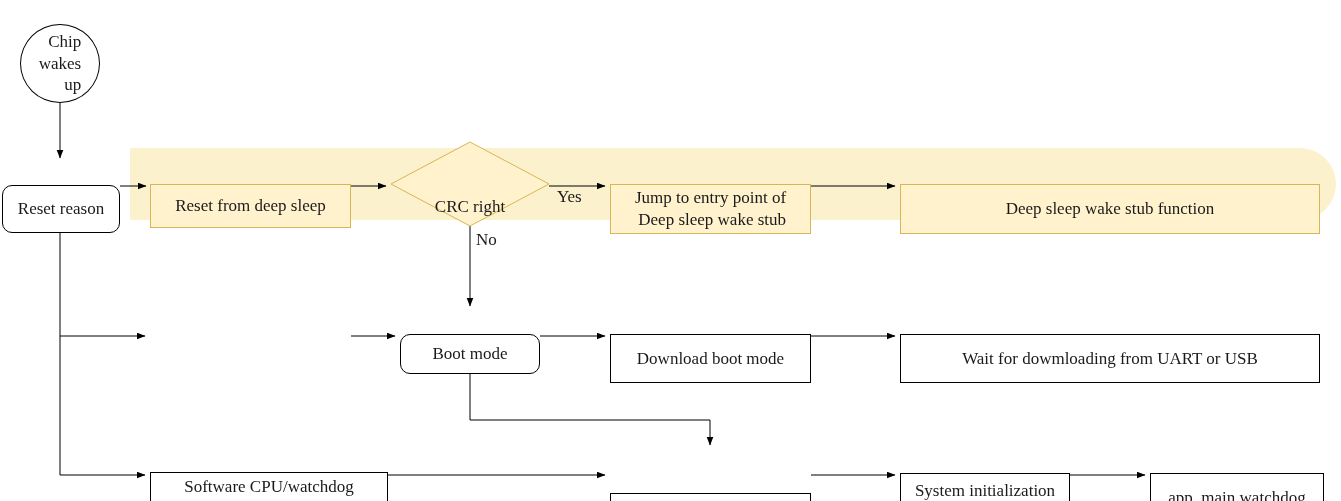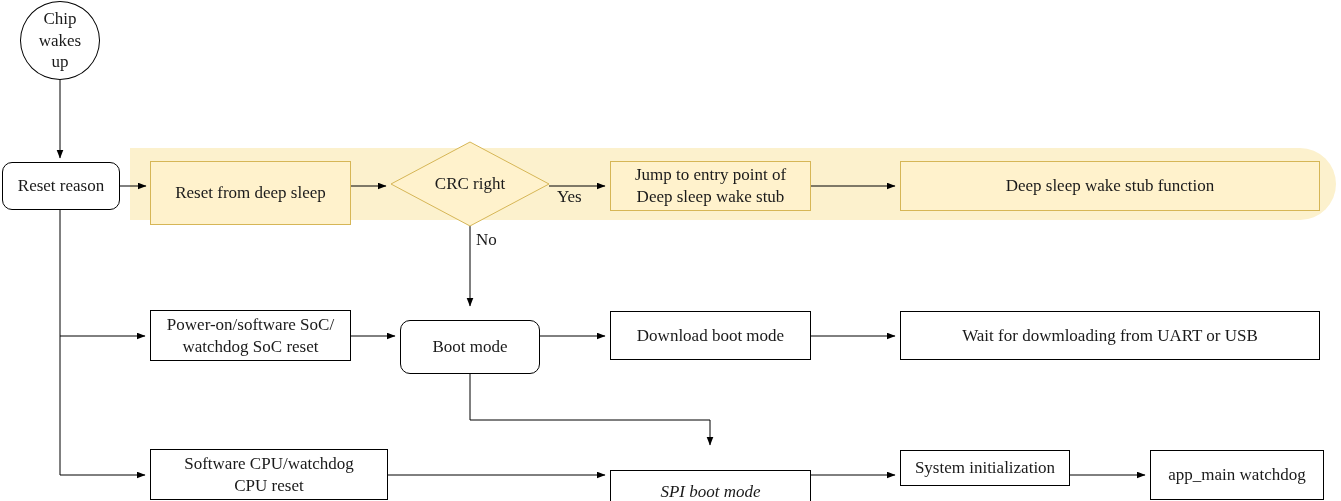--- a/index.html
+++ b/index.html
@@ -18,25 +18,26 @@
     width: 1206px; height: 72px;
     background: #fcf1cd;
     border-radius: 0 36px 36px 0;
   }
   .node {
     position: absolute;
     box-sizing: border-box;
     display: flex;
     align-items: center;
     justify-content: center;
-    text-align: center;
+    text-align: right;
     font-size: 17px;
     line-height: 1.28;
     white-space: pre-line;
     z-index: 3;
+    margin-top: 23px;
   }
   .plain { background: #ffffff; border: 1px solid #000000; }
   .hl    { background: #fff2cc; border: 1px solid #d6b656; }
   .rounded { border-radius: 10px; }
   .circle  { border-radius: 50%; }
   .edge-label {
     position: absolute;
     font-size: 17px;
     line-height: 1.1;
     z-index: 4;
@@ -96,33 +97,31 @@
 
     <polygon points="391,184 470,142 549,184 470,226" fill="#fff2cc" stroke="#d6b656"></polygon>
   </svg>
 
   <div class="node circle" style="left:20px; top:1px; width:80px; height:79px; background:#fff; border:1px solid #000;">Chip
 wakes
 up</div>
 
   <div class="node plain rounded" style="left:2px; top:162px; width:118px; height:48px;">Reset reason</div>
 
-  <div class="node hl" style="left:150px; top:161px; width:201px; height:64px;">Reset from deep sleep</div>
+  <div class="node hl" style="left:150px; top:161px; width:201px; height:44px;">Reset from deep sleep</div>
 
   <div class="node" style="left:391px; top:142px; width:158px; height:84px;">CRC right</div>
 
   <div class="node hl" style="left:610px; top:161px; width:201px; height:50px;">Jump to entry point of
 Deep sleep wake stub</div>
 
   <div class="node hl" style="left:900px; top:161px; width:420px; height:50px;">Deep sleep wake stub function</div>
 
-  <div class="node plain" style="left:150px; top:310px; width:201px; height:51px;">Power-on/software SoC/
-watchdog SoC reset</div>
 
-  <div class="node plain rounded" style="left:400px; top:320px; width:140px; height:54px;">Boot mode</div>
+  <div class="node plain rounded" style="left:400px; top:311px; width:140px; height:40px;">Boot mode</div>
 
   <div class="node plain" style="left:900px; top:311px; width:420px; height:49px;">Wait for dowmloading from UART or USB</div>
 
   <div class="node plain" style="left:610px; top:311px; width:201px; height:49px;">Download boot mode</div>
 
   <div class="node plain" style="left:150px; top:449px; width:238px; height:51px;">Software CPU/watchdog
 CPU reset</div>
 
   <div class="node plain" style="left:610px; top:470px; width:201px; height:44px;font-style:italic;">SPI boot mode</div>
 

